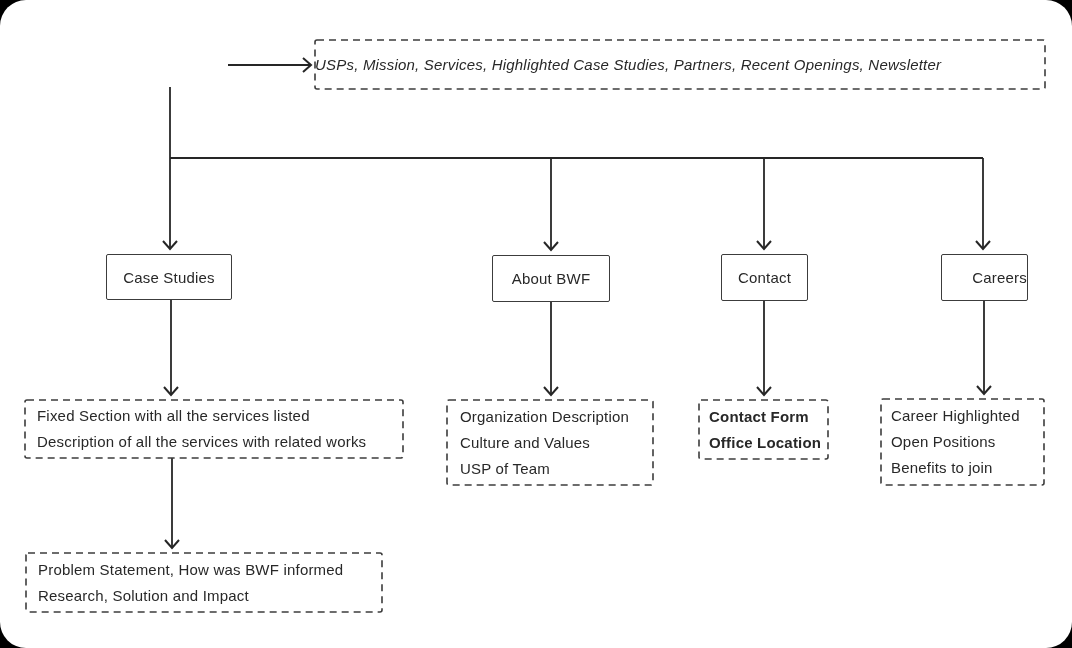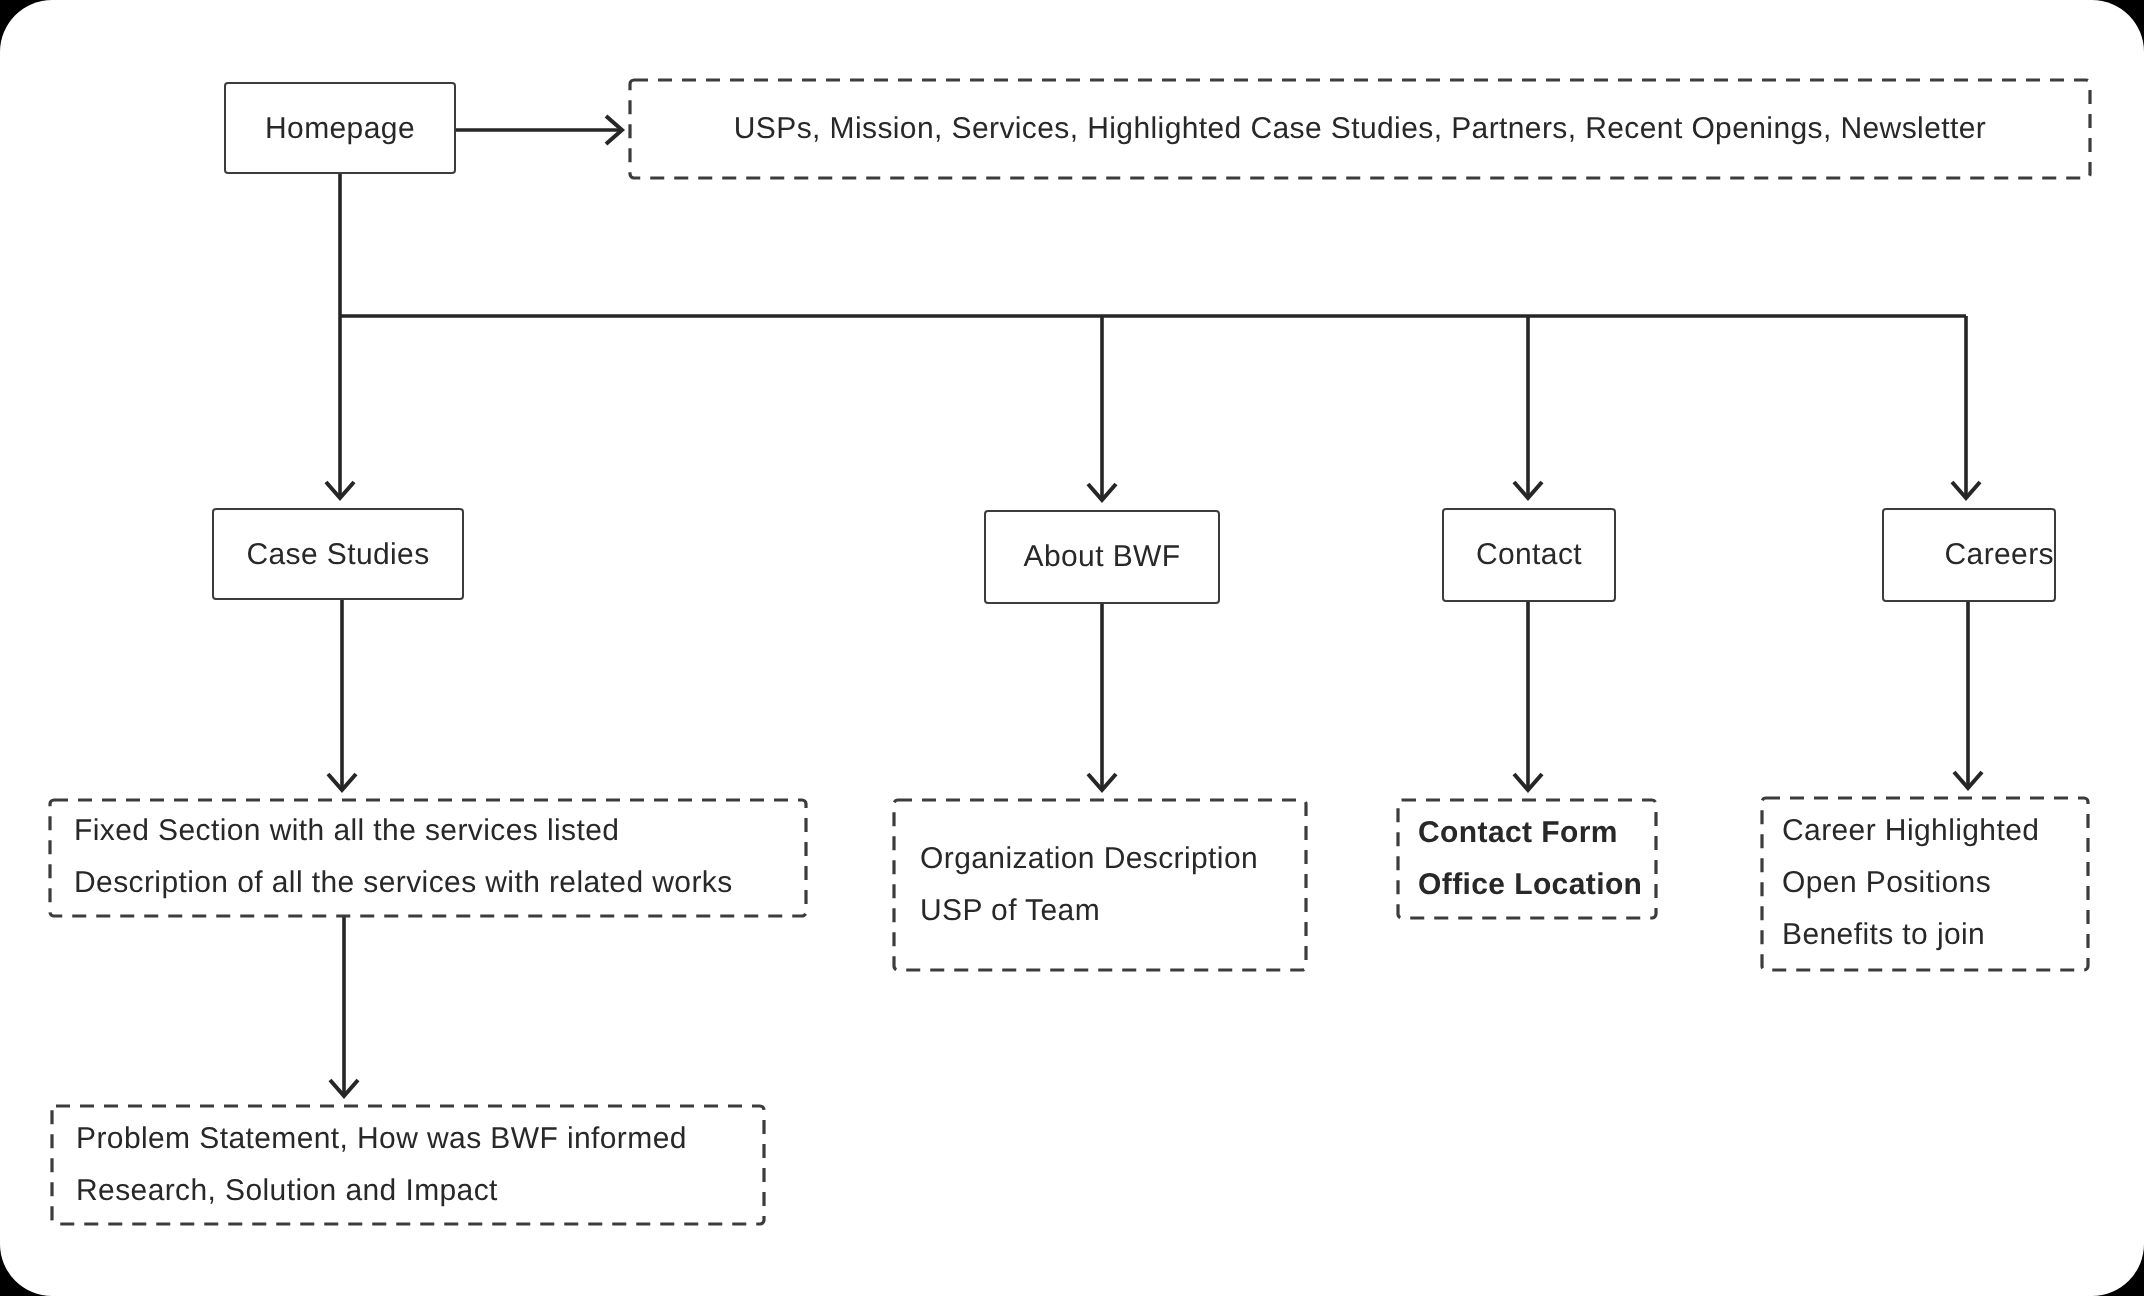--- a/index.html
+++ b/index.html
@@ -49,21 +49,21 @@
     justify-content: center;
     font-size: 15px;
     letter-spacing: 0.2px;
     z-index: 2;
   }
   .note .line {
     white-space: nowrap;
     line-height: 26px;
   }
   .note.center {
-    align-items: center;
+    font-style: italic;
   }
 </style>
 </head>
 <body>
 
 <div class="canvas">
 
   <svg class="wires" viewBox="0 0 1072 648" xmlns="http://www.w3.org/2000/svg">
     <defs>
       <marker id="arrow" viewBox="-10 -9 12 18" refX="0" refY="0" markerWidth="12" markerHeight="18" orient="auto" markerUnits="userSpaceOnUse">
@@ -89,23 +89,20 @@
     <path d="M172,458 V548" stroke="#262626" stroke-width="1.8" fill="none" marker-end="url(#arrow)"></path>
 
     <rect x="315" y="40" width="730" height="49" fill="none" stroke="#3c3c3c" stroke-width="1.6" stroke-dasharray="7 5" rx="2"></rect>
     <rect x="25" y="400" width="378" height="58" fill="none" stroke="#3c3c3c" stroke-width="1.6" stroke-dasharray="7 5" rx="2"></rect>
     <rect x="447" y="400" width="206" height="85" fill="none" stroke="#3c3c3c" stroke-width="1.6" stroke-dasharray="7 5" rx="2"></rect>
     <rect x="699" y="400" width="129" height="59" fill="none" stroke="#3c3c3c" stroke-width="1.6" stroke-dasharray="7 5" rx="2"></rect>
     <rect x="881" y="399" width="163" height="86" fill="none" stroke="#3c3c3c" stroke-width="1.6" stroke-dasharray="7 5" rx="2"></rect>
     <rect x="26" y="553" width="356" height="59" fill="none" stroke="#3c3c3c" stroke-width="1.6" stroke-dasharray="7 5" rx="2"></rect>
   </svg>
 
-  <div class="node" style="left:112px; top:41px; width:116px; height:46px;">
-    <span>Homepage</span>
-  </div>
 
   <div class="node" style="left:106px; top:254px; width:126px; height:46px;">
     <span>Case Studies</span>
   </div>
 
   <div class="node" style="left:492px; top:255px; width:118px; height:47px;justify-content:center;">
     <span>About BWF</span>
   </div>
 
   <div class="node" style="left:721px; top:254px; width:87px; height:47px;">
@@ -120,20 +117,21 @@
     <span class="line">USPs, Mission, Services, Highlighted Case Studies, Partners, Recent Openings, Newsletter</span>
   </div>
 
   <div class="note" style="left:25px; top:400px; width:378px; height:58px; padding-left:12px;">
     <span class="line">Fixed Section with all the services listed</span>
     <span class="line">Description of all the services with related works</span>
   </div>
 
   <div class="note" style="left:447px; top:400px; width:206px; height:85px; padding-left:13px;">
     <span class="line">Organization Description</span>
+    <span class="line">Culture and Values</span>
     <span class="line">USP of Team</span>
   </div>
 
   <div class="note" style="left:699px; top:400px; width:129px; height:59px; padding-left:10px;font-weight:bold;">
     <span class="line">Contact Form</span>
     <span class="line">Office Location</span>
   </div>
 
   <div class="note" style="left:881px; top:399px; width:163px; height:86px; padding-left:10px;">
     <span class="line">Career Highlighted</span>

